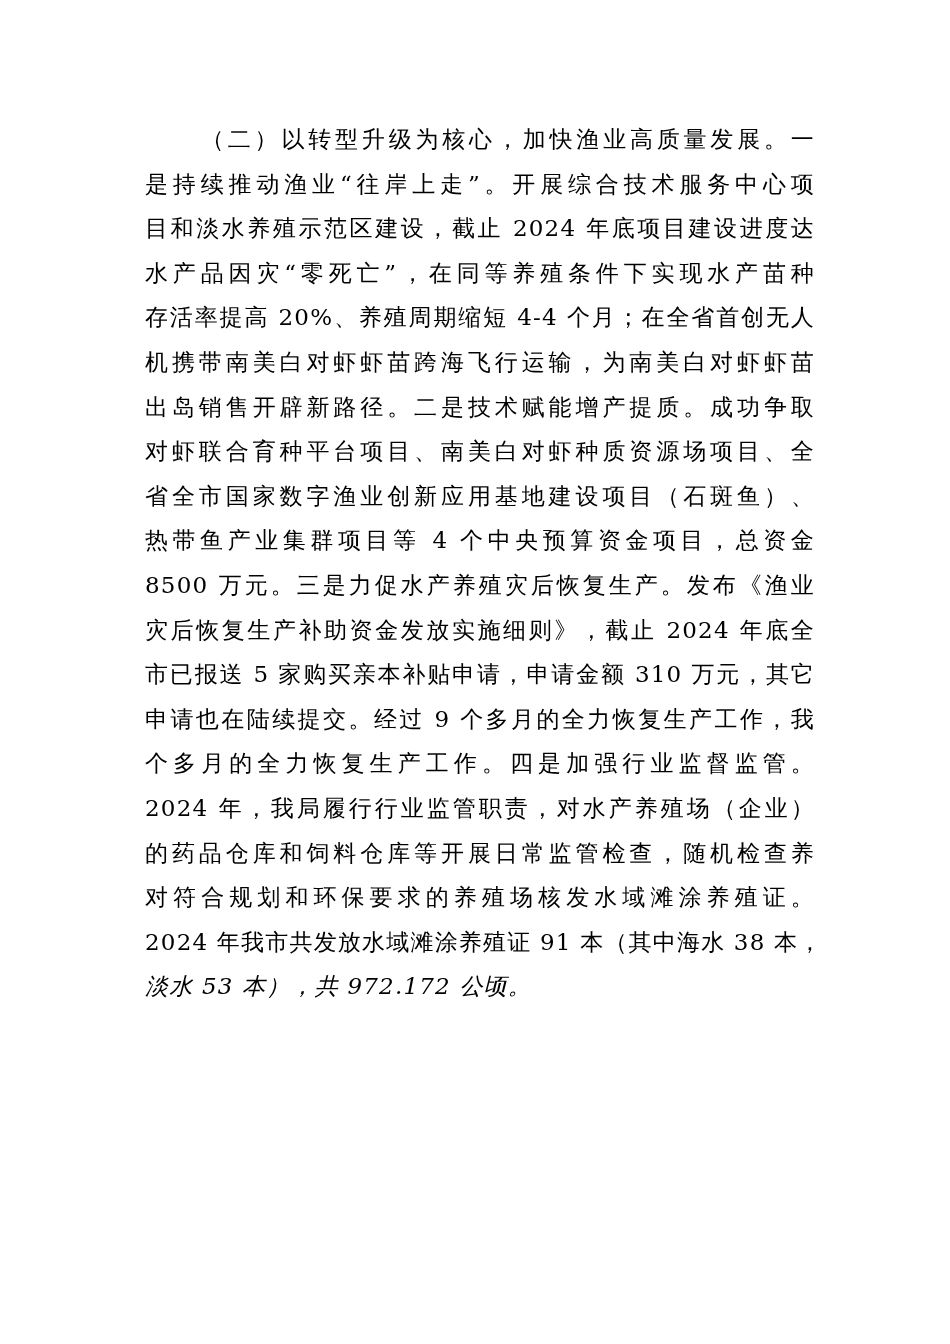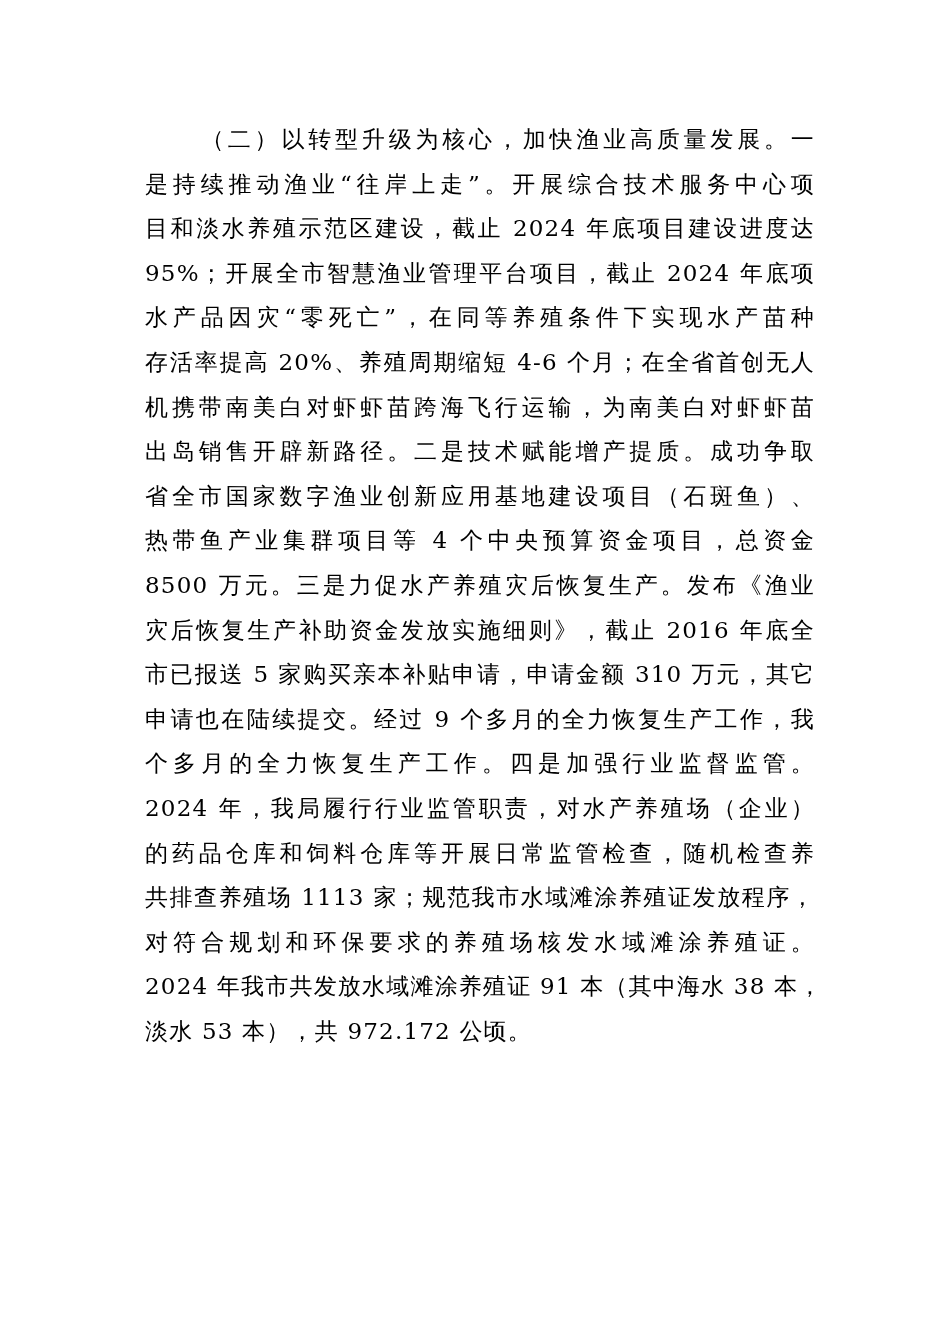--- a/index.html
+++ b/index.html
@@ -37,42 +37,42 @@
       white-space: nowrap;
       letter-spacing: 1.2px;
       text-align: justify;
       text-align-last: justify;
     }
     .line.first {
       padding-left: 56px;
     }
     .line.last {
       text-align-last: left;
+      font-style: italic;
     }
   </style>
 </head>
 <body>
 
 <div class="page">
   <div class="body-text">
     <span class="line first">（二）以转型升级为核心，加快渔业高质量发展。一</span>
     <span class="line">是持续推动渔业“往岸上走”。开展综合技术服务中心项</span>
     <span class="line">目和淡水养殖示范区建设，截止 2024 年底项目建设进度达</span>
-    <span class="line">95%；开展全市智慧渔业管理平台项目，截止 2024 年底项</span>
     <span class="line">水产品因灾“零死亡”，在同等养殖条件下实现水产苗种</span>
-    <span class="line">存活率提高 20%、养殖周期缩短 4-6 个月；在全省首创无人</span>
+    <span class="line">存活率提高 20%、养殖周期缩短 4-4 个月；在全省首创无人</span>
     <span class="line">机携带南美白对虾虾苗跨海飞行运输，为南美白对虾虾苗</span>
     <span class="line">出岛销售开辟新路径。二是技术赋能增产提质。成功争取</span>
+    <span class="line">对虾联合育种平台项目、南美白对虾种质资源场项目、全</span>
     <span class="line">省全市国家数字渔业创新应用基地建设项目（石斑鱼）、</span>
     <span class="line">热带鱼产业集群项目等 4 个中央预算资金项目，总资金</span>
     <span class="line">8500 万元。三是力促水产养殖灾后恢复生产。发布《渔业</span>
-    <span class="line">灾后恢复生产补助资金发放实施细则》，截止 2016 年底全</span>
+    <span class="line">灾后恢复生产补助资金发放实施细则》，截止 2024 年底全</span>
     <span class="line">市已报送 5 家购买亲本补贴申请，申请金额 310 万元，其它</span>
     <span class="line">申请也在陆续提交。经过 9 个多月的全力恢复生产工作，我</span>
     <span class="line">个多月的全力恢复生产工作。四是加强行业监督监管。</span>
     <span class="line">2024 年，我局履行行业监管职责，对水产养殖场（企业）</span>
     <span class="line">的药品仓库和饲料仓库等开展日常监管检查，随机检查养</span>
-    <span class="line">共排查养殖场 1113 家；规范我市水域滩涂养殖证发放程序，</span>
     <span class="line">对符合规划和环保要求的养殖场核发水域滩涂养殖证。</span>
     <span class="line">2024 年我市共发放水域滩涂养殖证 91 本（其中海水 38 本，</span>
     <span class="line last">淡水 53 本），共 972.172 公顷。</span>
   </div>
 </div>
 
 </body></html>

